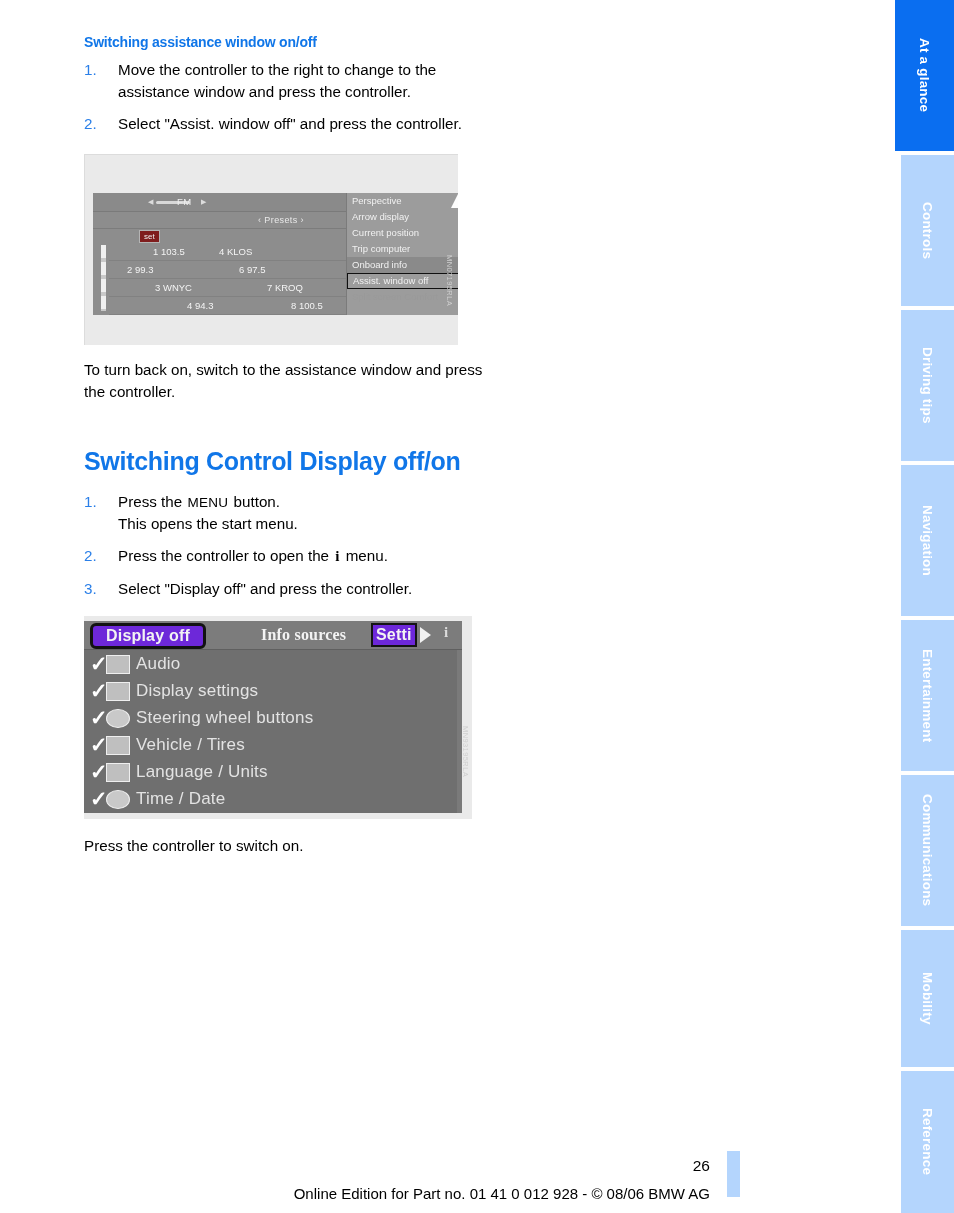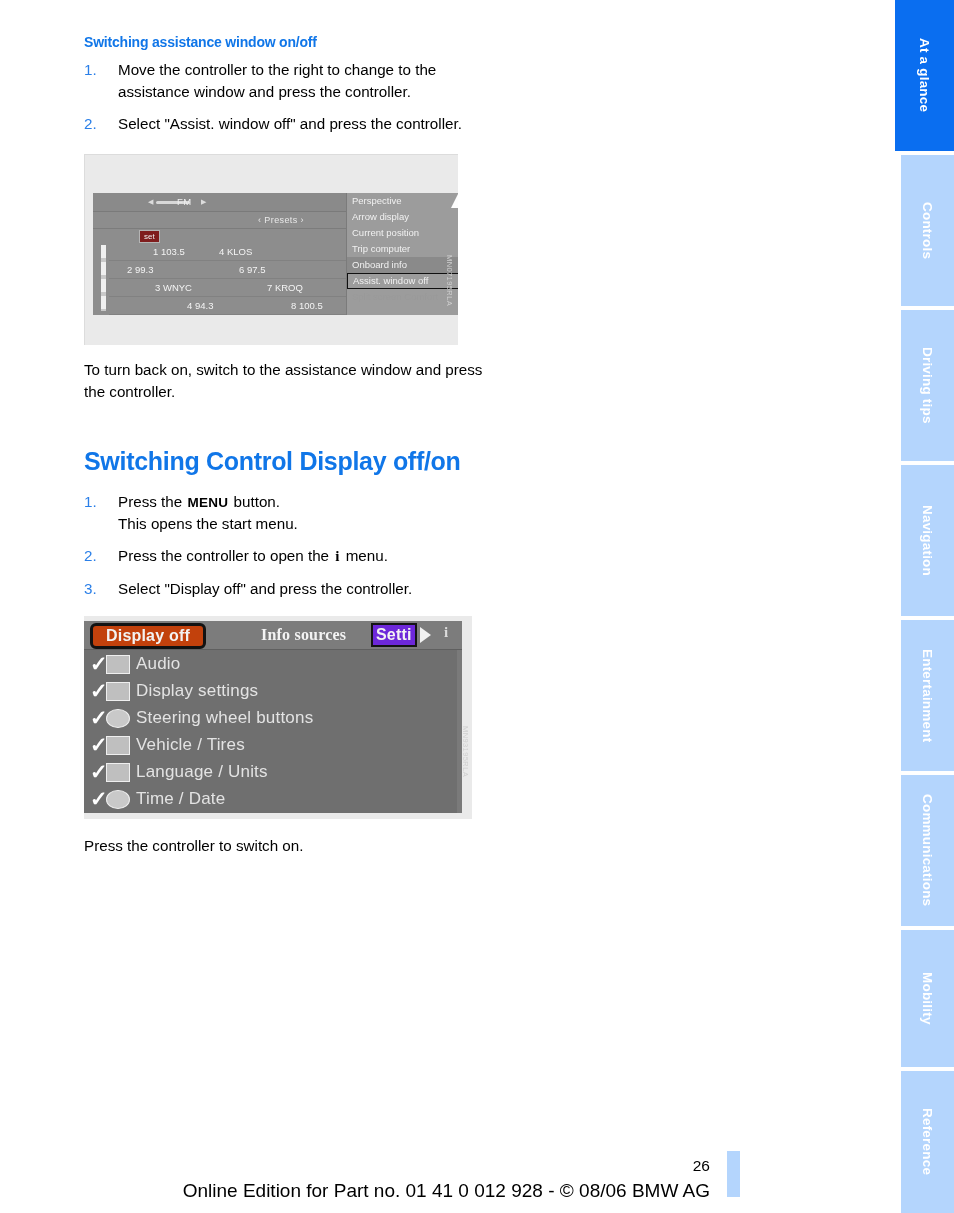--- a/index.html
+++ b/index.html
@@ -70,21 +70,21 @@
   }
 
   p.body-text {
     font-size: 15.2px;
     line-height: 1.46;
     color: #000;
     margin: 0;
   }
 
   .menu-key {
-    font-weight: bold;
+    font-weight: normal;
     font-size: 13.5px;
     letter-spacing: 0.3px;
     padding: 0 1px;
   }
   .info-key {
     font-weight: bold;
     font-size: 15px;
     font-family: "Liberation Serif", serif;
     padding: 0 2px;
   }
@@ -241,21 +241,21 @@
     color:#f3f3f3;
     font-size:16px;
     font-weight:600;
     letter-spacing:0.2px;
   }
   .fig2 .tab.sel {
     left:6px;
     padding:0 13px;
     border:3px solid #121212;
     border-radius:6px;
-    background:#c2410c;
+    background:#6d28d9;
     height:20px; line-height:20px;
   }
   .fig2 .tab.t2 { left:177px;font-family:Liberation Serif, serif; }
   .fig2 .tab.t3 {
     left:287px;
     background:#6d28d9;
     border:2px solid #141414;
     padding:0 3px;
     height:20px; line-height:20px;
     overflow:hidden;
@@ -342,21 +342,21 @@
     right:185px;
     bottom:38px;
     font-size:15.5px;
     color:#000;
   }
   .footer .edition {
     position:absolute;
     left:0; right:185px;
     bottom:11px;
     text-align:right;
-    font-size:19px;
+    font-size:15px;
     color:#000;
   }
   .footer .marker {
     position:absolute;
     right:155px;
     bottom:16px;
     width:13px;
     height:46px;
     background:#b4d5fd;
   }

